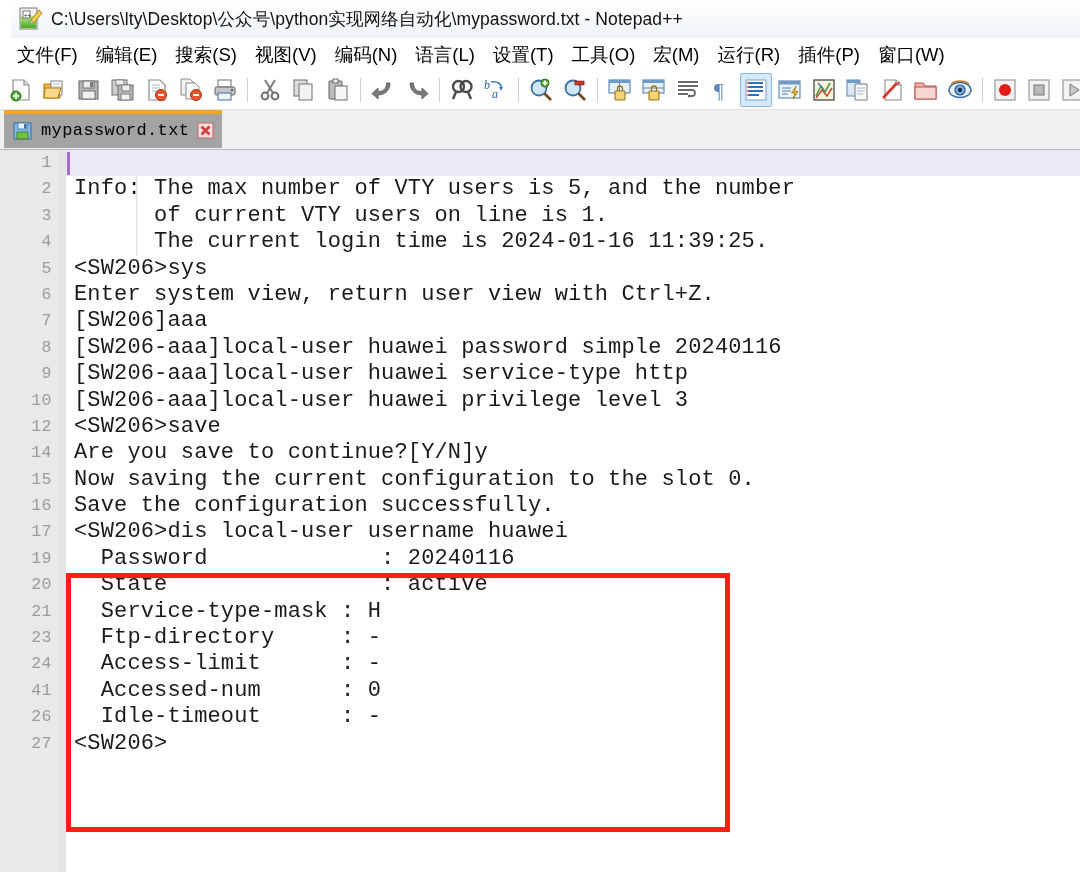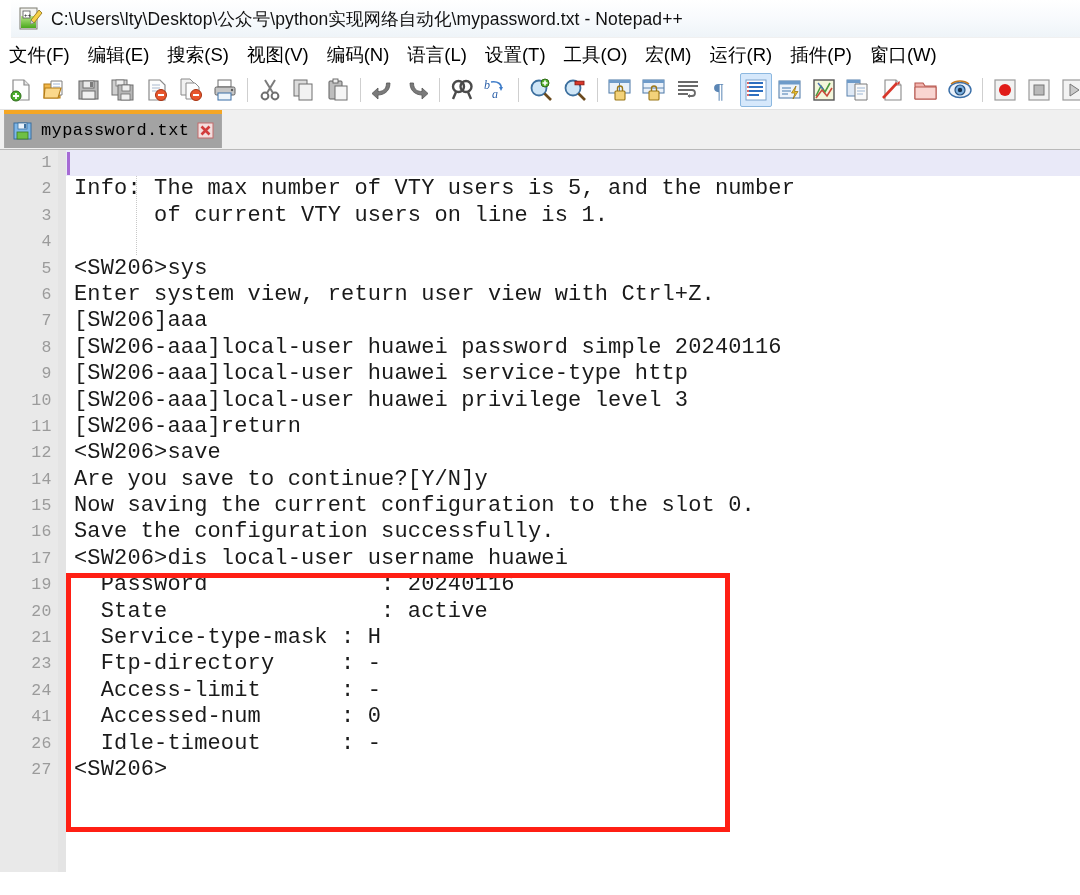--- a/index.html
+++ b/index.html
@@ -21,21 +21,21 @@
   .npp-icon svg{display:block;}
   .title-text{
     font-size:17.5px;color:#111;letter-spacing:0.1px;white-space:nowrap;
     font-family:"Liberation Sans",sans-serif;
   }
 
   
   .menubar{
     position:absolute;left:0;top:38px;width:1080px;height:32px;
     background:#ffffff;display:flex;align-items:center;
-    box-sizing:border-box;overflow:hidden;
+    padding-left:8px;box-sizing:border-box;overflow:hidden;
   }
   .menu-item{
     font-size:18.5px;color:#000;white-space:nowrap;padding:1px 9px 1px 9px;
     font-family:"Liberation Sans",sans-serif;cursor:default;
   }
 
   
   .toolbar{
     position:absolute;left:0;top:70px;width:1080px;height:40px;
     background:#ffffff;display:flex;align-items:center;
@@ -460,20 +460,21 @@
       <div class="row">
         <span class="ln">2</span>
         <span class="txt">Info: The max number of VTY users is 5, and the number</span>
       </div>
       <div class="row">
         <span class="ln">3</span>
         <span class="txt">      of current VTY users on line is 1.</span>
       </div>
       <div class="row">
         <span class="ln">4</span>
+        <span class="txt">      The current login time is 2024-01-16 11:39:25.</span>
       </div>
       <div class="row">
         <span class="ln">5</span>
         <span class="txt">&lt;SW206&gt;sys</span>
       </div>
       <div class="row">
         <span class="ln">6</span>
         <span class="txt">Enter system view, return user view with Ctrl+Z.</span>
       </div>
       <div class="row">
@@ -486,24 +487,20 @@
       </div>
       <div class="row">
         <span class="ln">9</span>
         <span class="txt">[SW206-aaa]local-user huawei service-type http</span>
       </div>
       <div class="row">
         <span class="ln">10</span>
         <span class="txt">[SW206-aaa]local-user huawei privilege level 3</span>
       </div>
       <div class="row">
-        <span class="ln">11</span>
-        <span class="txt">[SW206-aaa]return</span>
-      </div>
-      <div class="row">
         <span class="ln">12</span>
         <span class="txt">&lt;SW206&gt;save</span>
       </div>
       <div class="row">
         <span class="ln">14</span>
         <span class="txt">Are you save to continue?[Y/N]y</span>
       </div>
       <div class="row">
         <span class="ln">15</span>
         <span class="txt">Now saving the current configuration to the slot 0.</span>

